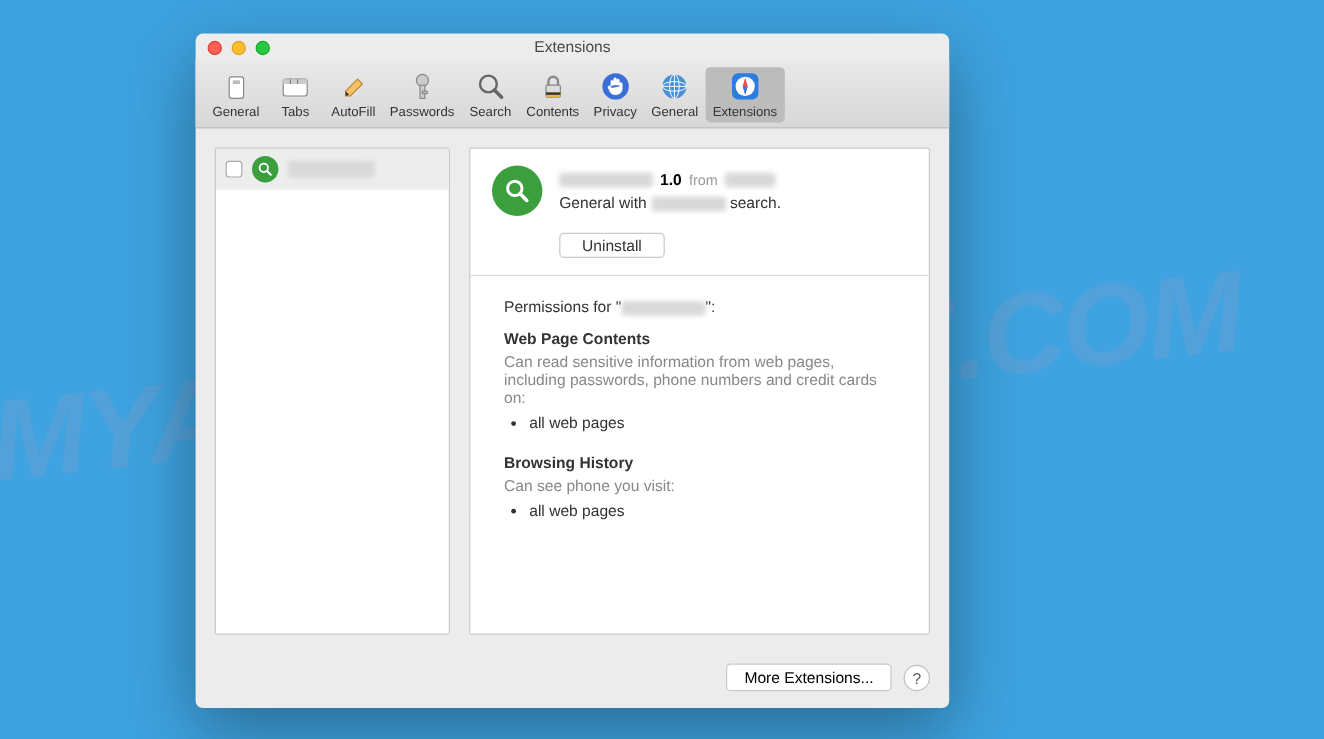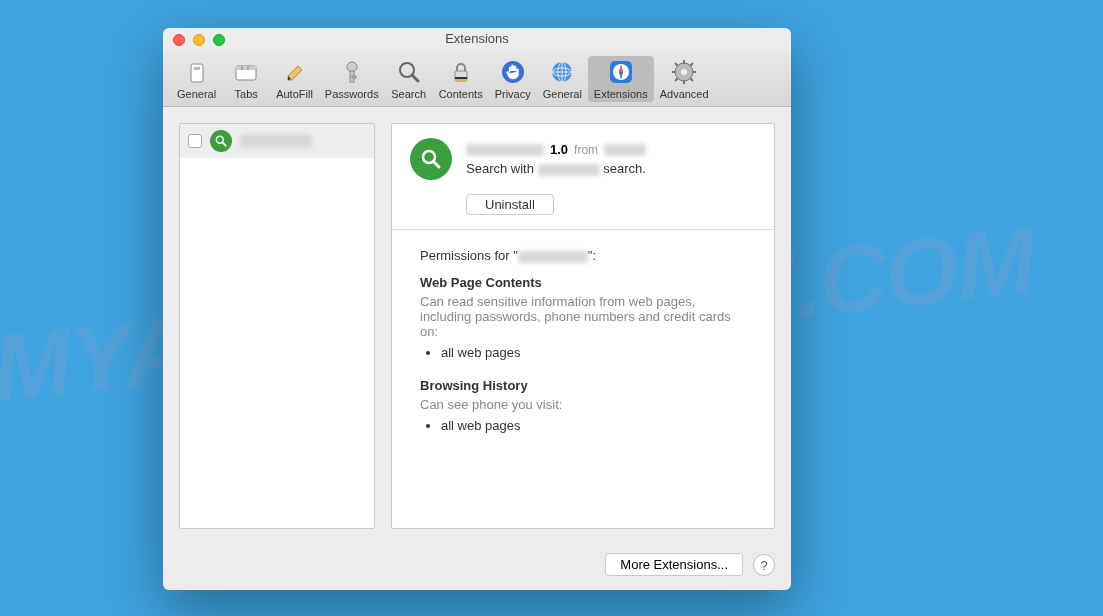--- a/index.html
+++ b/index.html
@@ -361,39 +361,20 @@
         <svg viewBox="0 0 28 28">
             <rect x="3" y="3" width="22" height="22" rx="5" fill="#2b7de0"></rect>
             <circle cx="14" cy="14" r="8" fill="#fff"></circle>
             <path d="M14 7 L16 14 L14 21 L12 14 Z" fill="#f05050"></path>
             <path d="M14 7 L16 14 L12 14 Z" fill="#f05050"></path>
             <path d="M14 21 L16 14 L12 14 Z" fill="#2b7de0"></path>
           </svg>
       </div>
       <div class="toolbar-label">Extensions</div>
     </div>
-    <div class="toolbar-item">
-      <div class="toolbar-icon">
-        <svg viewBox="0 0 28 28">
-            <circle cx="14" cy="14" r="9" fill="#bbb" stroke="#777"></circle>
-            <circle cx="14" cy="14" r="3" fill="#eee"></circle>
-            <g stroke="#777" stroke-width="2">
-              <line x1="14" y1="2" x2="14" y2="6"></line>
-              <line x1="14" y1="22" x2="14" y2="26"></line>
-              <line x1="2" y1="14" x2="6" y2="14"></line>
-              <line x1="22" y1="14" x2="26" y2="14"></line>
-              <line x1="5" y1="5" x2="8" y2="8"></line>
-              <line x1="20" y1="20" x2="23" y2="23"></line>
-              <line x1="5" y1="23" x2="8" y2="20"></line>
-              <line x1="20" y1="8" x2="23" y2="5"></line>
-            </g>
-          </svg>
-      </div>
-      <div class="toolbar-label">Advanced</div>
-    </div>
   </div>
 
   <div class="content">
     <div class="sidebar">
       <div class="sidebar-row">
         <div class="sidebar-checkbox"></div>
         <div class="green-circle">
           <svg viewBox="0 0 24 24">
               <circle cx="10" cy="10" r="6" fill="none" stroke="#fff" stroke-width="2.5"></circle>
               <line x1="14.5" y1="14.5" x2="20" y2="20" stroke="#fff" stroke-width="3" stroke-linecap="round"></line>
@@ -412,21 +393,21 @@
             </svg>
         </div>
         <div class="detail-info">
           <div class="detail-title-row">
             <span class="blurred-inline" style="width:78px;"></span>
             <span class="version-bold">1.0</span>
             <span class="from-text">from</span>
             <span class="blurred-inline" style="width:42px;"></span>
           </div>
           <div class="detail-desc">
-            <span>Search with</span>
+            <span>General with</span>
             <span class="blurred-inline" style="width:62px;"></span>
             <span>search.</span>
           </div>
         </div>
       </div>
       <div class="uninstall-row">
         <button class="mac-button">Uninstall</button>
       </div>
       <hr class="divider">
       <div class="permissions">

